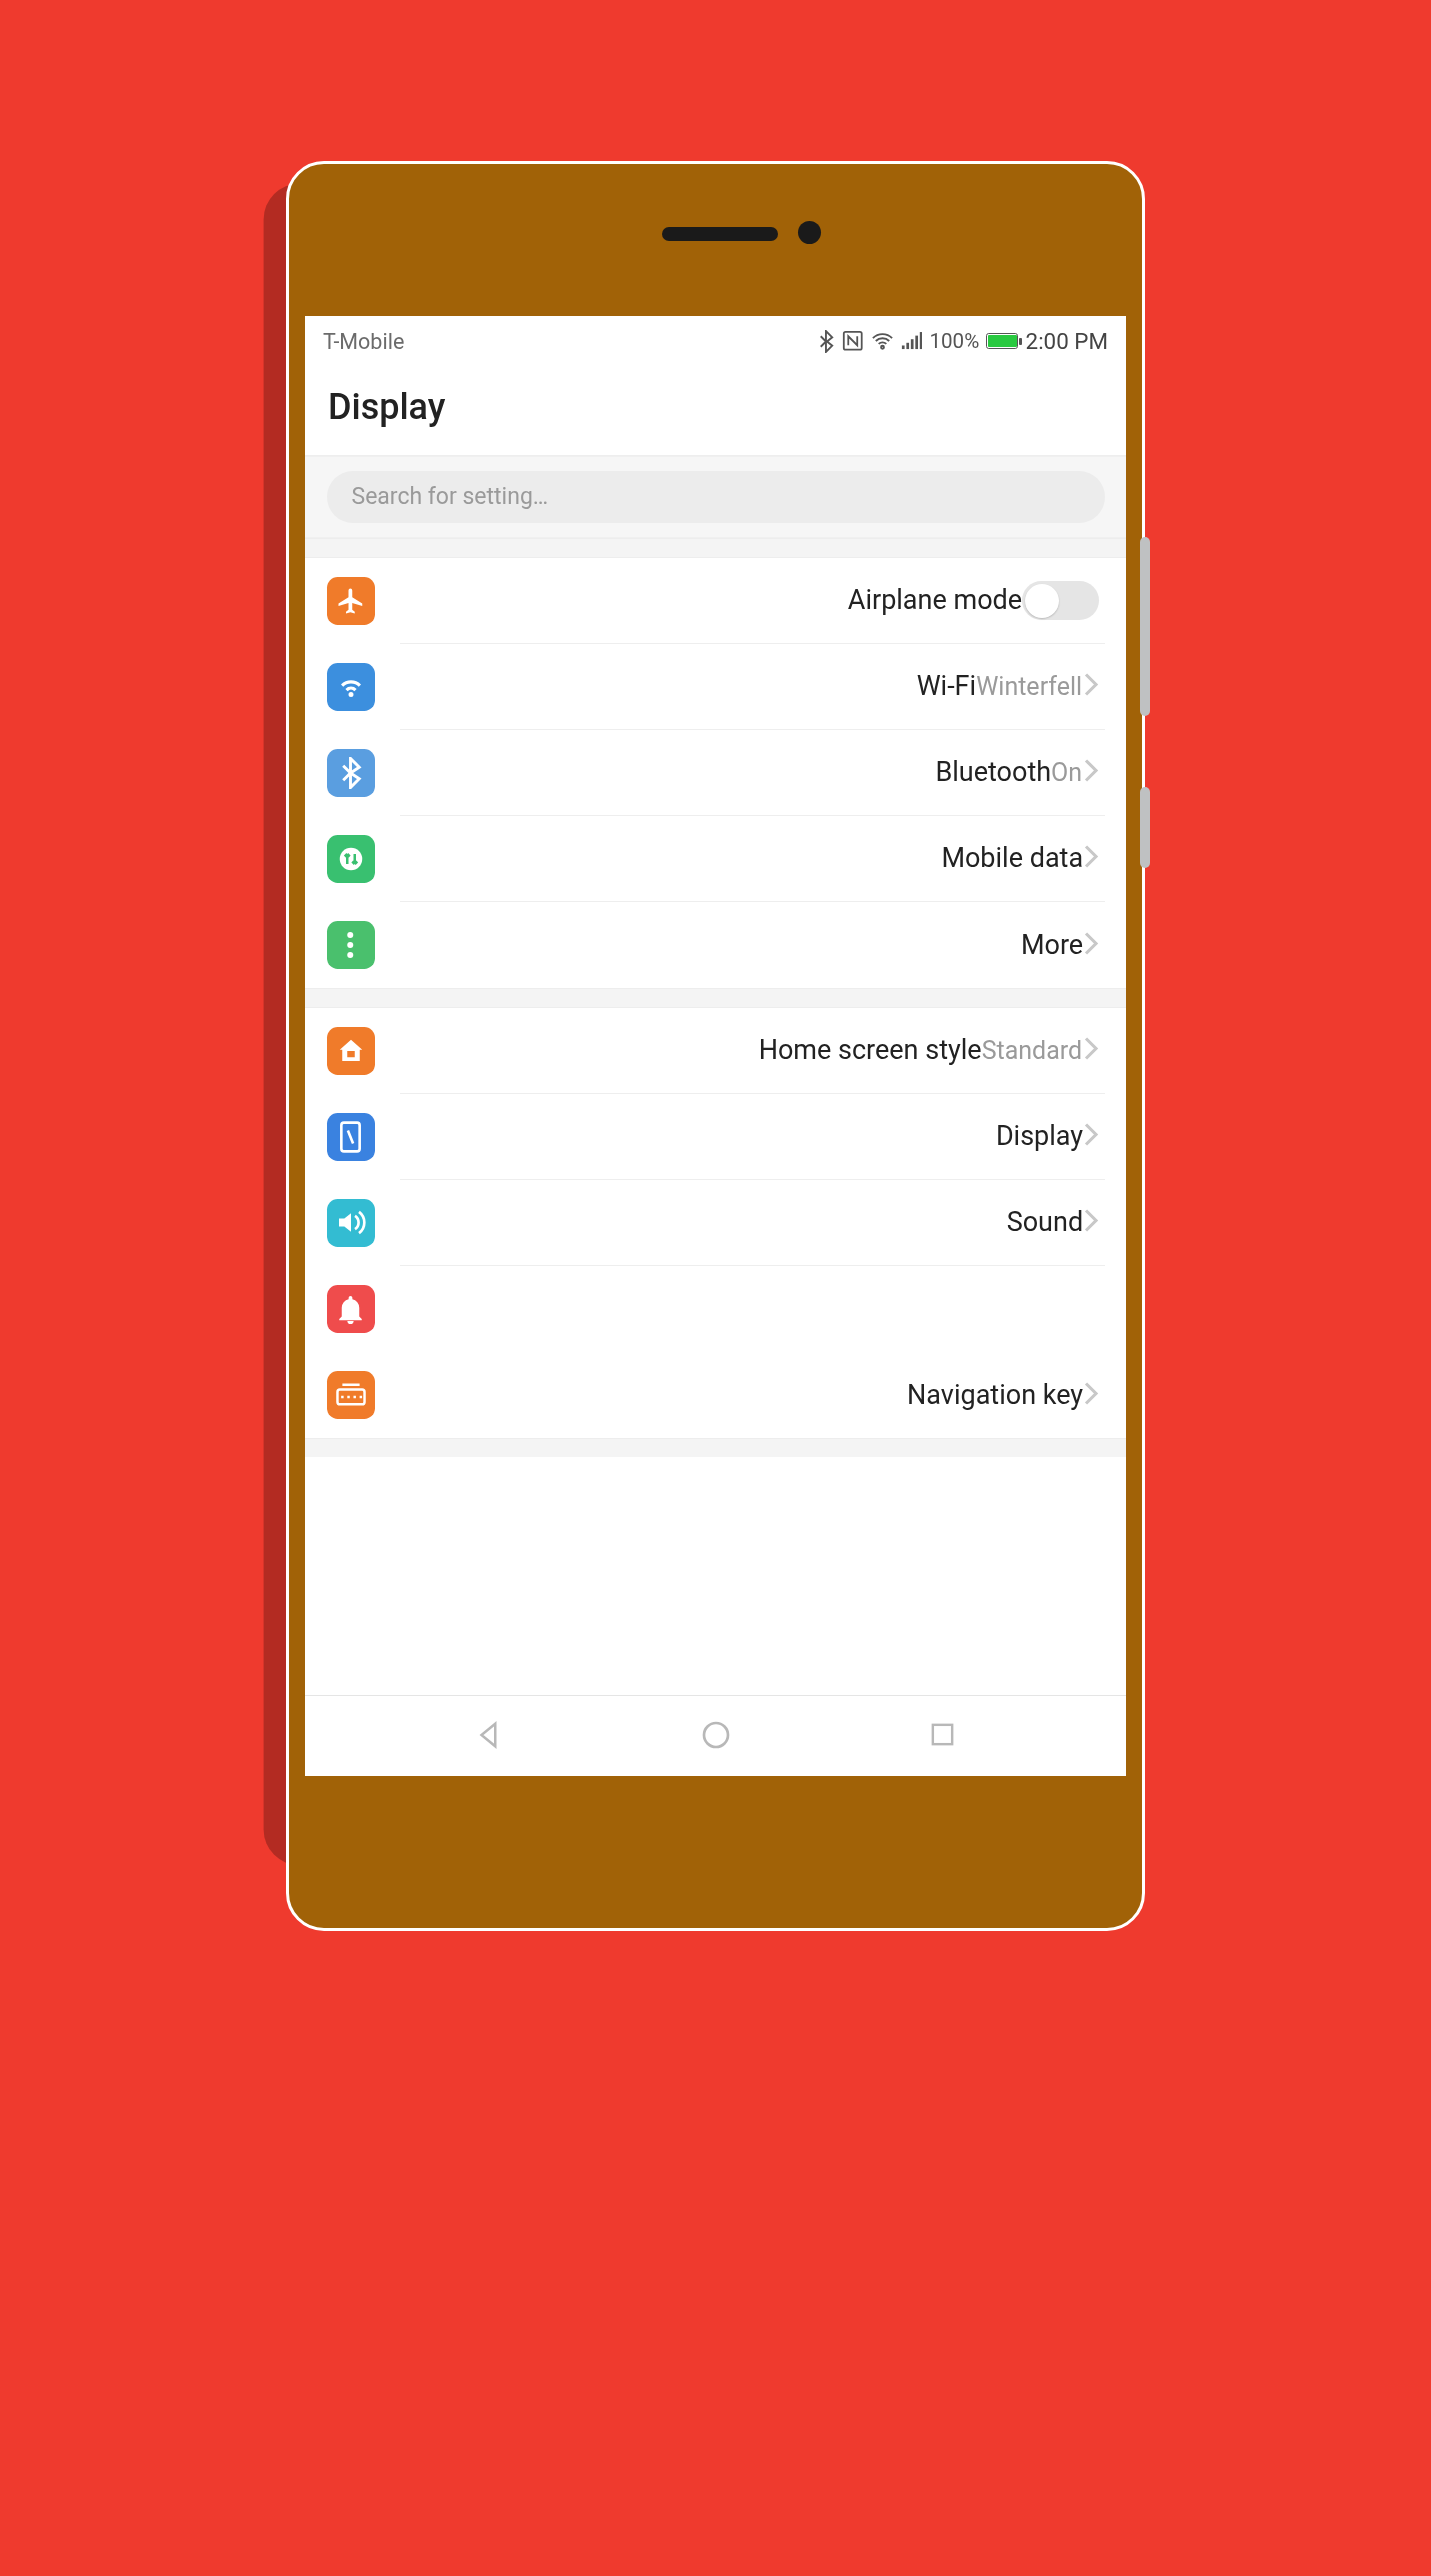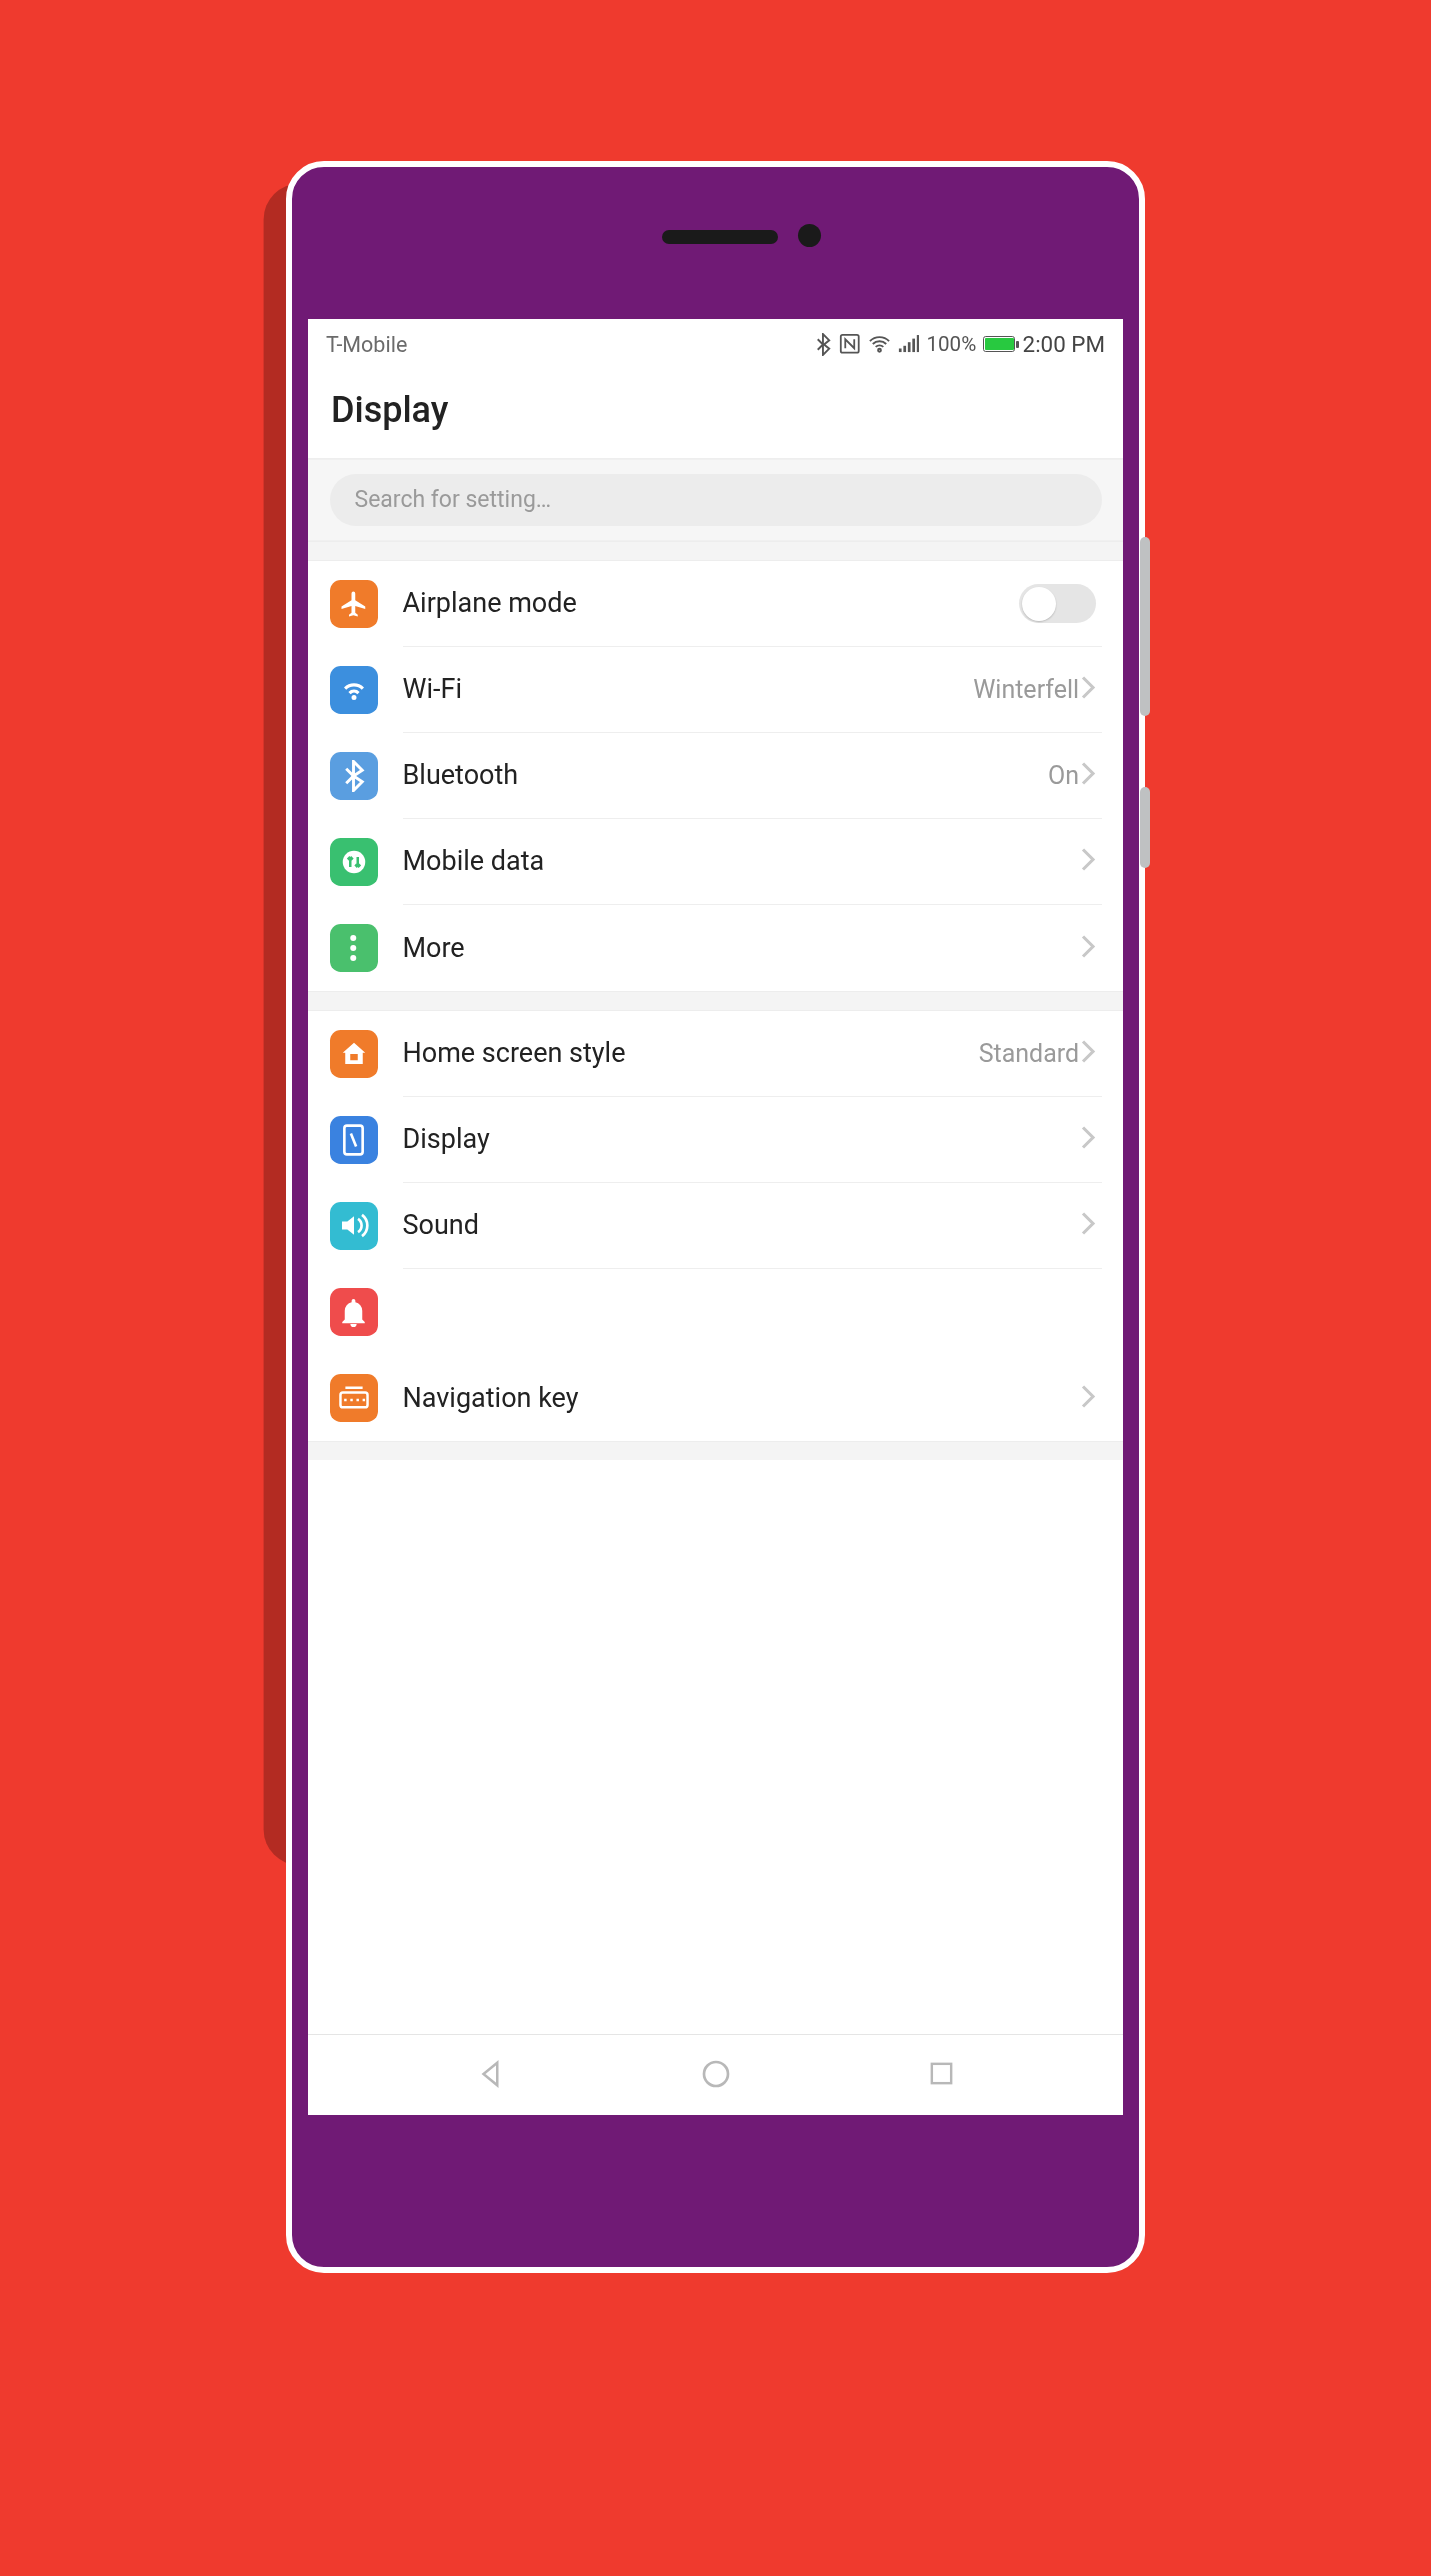--- a/index.html
+++ b/index.html
@@ -22,23 +22,23 @@
     border-radius: 36px;
     transform: translate(-22.4px, 22.4px);
     z-index: 0;
   }
   .phone-wrap {
     position: relative;
   }
   .phone {
     position: relative;
     width: 859px;
-    height: 2112px;
-    background: #701a75;
-    border: 6px solid #ffffff;
+    height: 1770px;
+    background: #a16207;
+    border: 3px solid #ffffff;
     border-radius: 38px;
     z-index: 1;
     overflow: hidden;
   }
   .side-btn {
     position: absolute;
     background: #bfc1c2;
     border-radius: 5.4px;
     z-index: 2;
   }
@@ -140,20 +140,21 @@
     background: #f4f4f4;
     border-top: 0.9px solid #ededed;
     border-bottom: 0.9px solid #ededed;
   }
   .row {
     display: flex;
     align-items: center;
     padding: 0 21.5px;
     min-height: 86px;
     background: #fff;
+    text-align: right;
   }
   .row-inner {
     flex: 1;
     display: flex;
     align-items: center;
     min-height: 86px;
     border-bottom: 0.9px solid #eee;
     padding-right: 5.4px;
   }
   .row:last-child .row-inner { border-bottom: none; }

